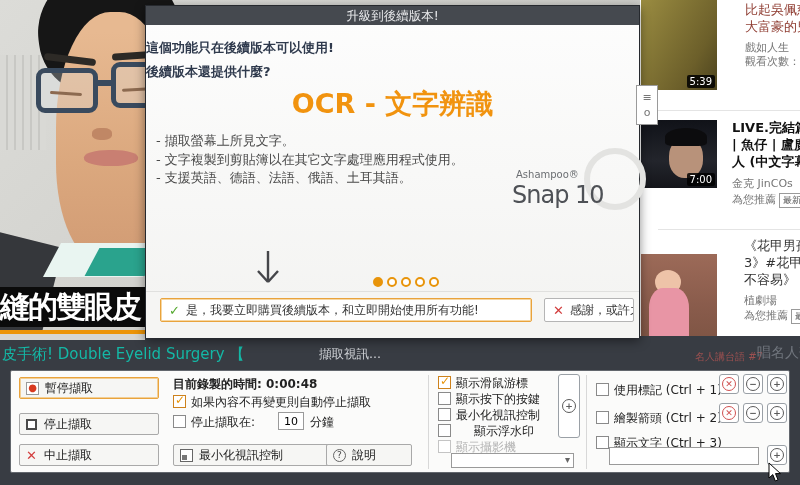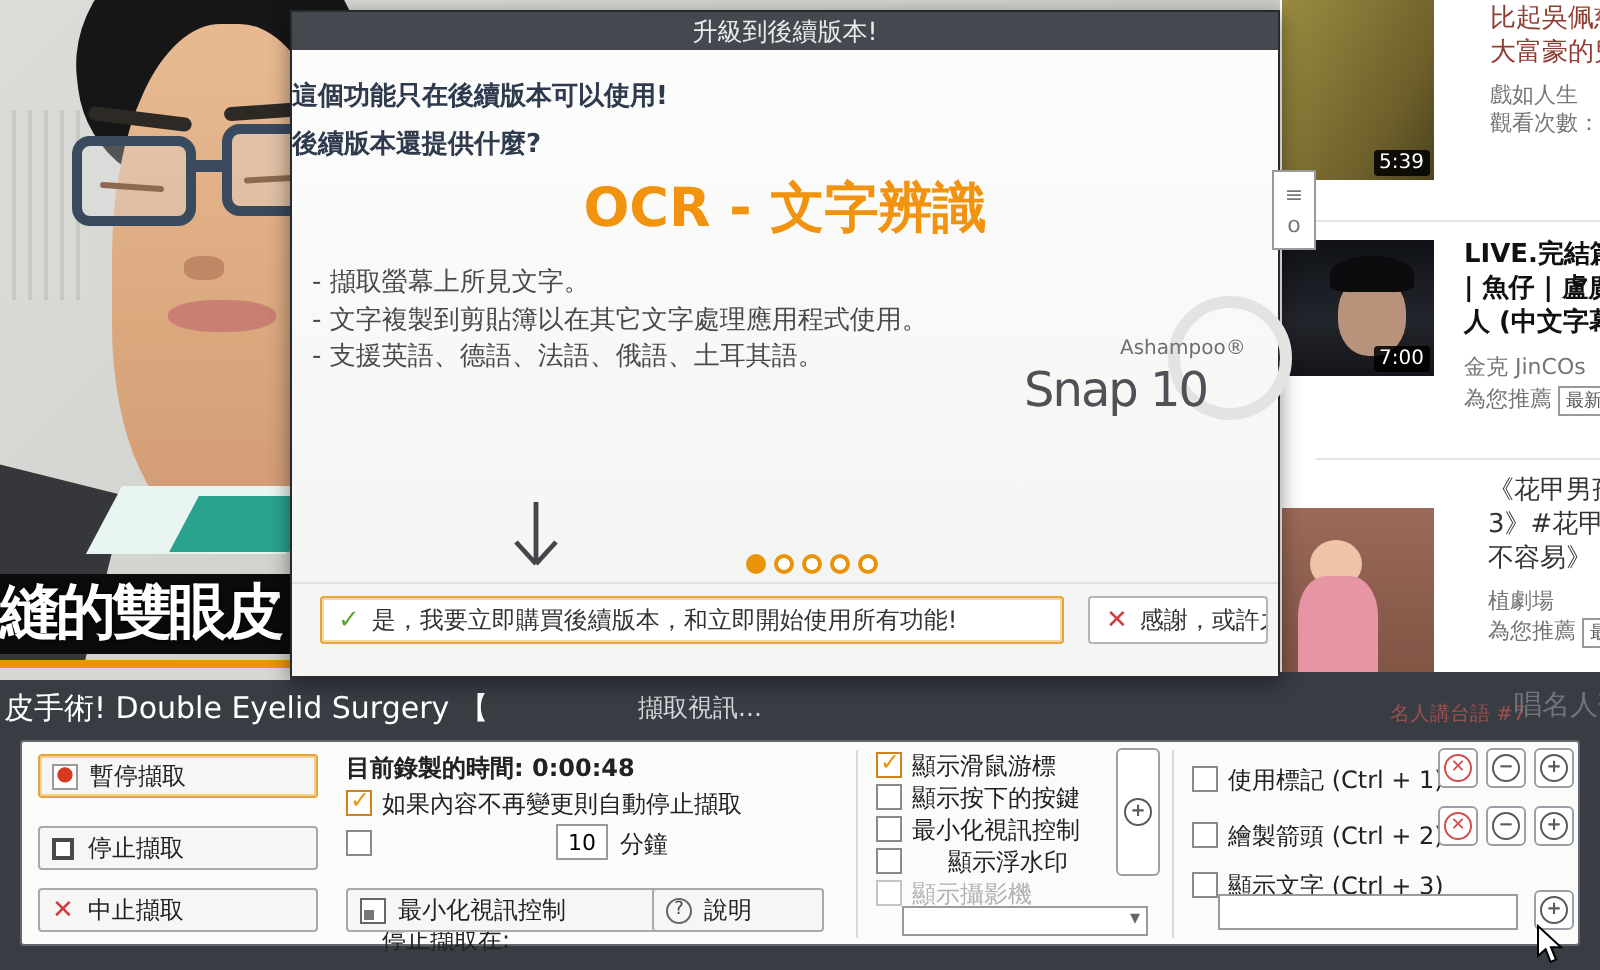--- a/index.html
+++ b/index.html
@@ -37,34 +37,34 @@
   .dimstrip{left:0;top:336px;width:800px;height:149px;background:#383c43;}
   .lightgap{left:0;top:334px;width:145px;height:6px;background:#d6d6d2;}
 
   
   .dialog{left:145px;top:5px;width:495px;height:333px;background:linear-gradient(#fdfdfd,#f3f3f1);border:1px solid #26292e;box-shadow:0 3px 10px rgba(0,0,0,.45);}
   .dlg-titlebar{left:0;top:0;width:100%;height:19px;background:#45494f;color:#e9eaec;font-size:12.5px;text-align:center;line-height:19px;}
   .dlg-headline{width:100%;font-size:13px;font-weight:bold;color:#2f3a4d;}
   .feature{width:100%;text-align:center;font-size:27px;font-weight:bold;color:#f1930f;}
   .bullet{left:10px;font-size:13px;color:#4a4a4a;white-space:nowrap;}
   .aperture{border:6px solid #e3e3e1;border-radius:50%;}
-  .brandname{font-size:10px;color:#6b6e72;margin-left:44px;}
+  .brandname{font-size:10px;color:#6b6e72;}
   .brandprod{font-size:24px;color:#4e5156;letter-spacing:-1px;}
   .dots i{display:inline-block;width:10px;height:10px;border:2px solid #e8940a;border-radius:50%;margin:0 2px;background:#fff;}
   .dots i.on{background:#e8940a;}
   .dlg-footer{left:0;top:285px;width:100%;height:47px;background:#f5f5f3;border-top:1px solid #e0e0de;}
   .btn{background:#fff;border:1px solid #b5b5b5;border-radius:2px;font-size:12px;color:#333;display:flex;align-items:center;padding:0 8px;white-space:nowrap;overflow:hidden;}
   .btn.orange{border-color:#e9a33c;box-shadow:0 0 0 1px #f6d7a3 inset;}
   .gcheck{color:#54a82e;font-weight:bold;margin-right:6px;font-size:13px;}
   .rcross{color:#d23c3c;font-weight:bold;margin-right:6px;font-size:13px;}
   .side-tab{left:636px;top:85px;width:22px;height:40px;background:#fff;border:1px solid #9a9a9a;color:#777;font-size:11px;text-align:center;line-height:1.4;padding-top:4px;}
 
   
   .panel-title{top:346px;left:0;width:700px;text-align:center;color:#d4d7db;font-size:12.5px;}
-  .dim-title{left:2px;top:345px;color:#ffffff;font-size:15px;white-space:nowrap;}
+  .dim-title{left:2px;top:345px;color:#14b8a6;font-size:15px;white-space:nowrap;}
   .dim-red{left:695px;top:350px;color:#9c5050;font-size:10px;white-space:nowrap;}
   .dim-gray{left:757px;top:344px;color:#70757d;font-size:14px;white-space:nowrap;}
   .panel{left:10px;top:370px;width:780px;height:103px;background:#fbfbfa;border:1px solid #63676d;border-radius:2px;}
   .pbtn{position:absolute;background:#f6f6f4;border:1px solid #a9a9a9;border-radius:2px;display:flex;align-items:center;padding:0 6px;font-size:12px;color:#222;white-space:nowrap;}
   .pbtn.hl{border-color:#e9a33c;box-shadow:0 0 0 1px #f2cf96 inset;}
   .ric{width:13px;height:13px;border:1px solid #9a9a9a;background:#fff;margin-right:6px;display:flex;align-items:center;justify-content:center;}
   .ric b{color:#d8391f;font-size:10px;line-height:10px;font-weight:normal;}
   .sic{width:11px;height:11px;border:2px solid #4a4a4a;background:#fff;margin-right:7px;}
   .xic{color:#d23c3c;font-weight:bold;margin-right:7px;font-size:13px;}
   .cb{position:absolute;width:13px;height:13px;border:1px solid #8a8a8a;background:#fff;}
@@ -176,21 +176,21 @@
     </div>
 
     <div class="lbl" style="left:162px;top:5px;font-weight:bold;">
       <span>目前錄製的時間:</span> <span>0:00:48</span>
     </div>
     <span class="cb on" style="left:162px;top:24px;">
         <b>✓</b>
       </span>
     <div class="lbl" style="left:180px;top:23px;">如果內容不再變更則自動停止擷取</div>
     <span class="cb" style="left:162px;top:44px;"></span>
-    <div class="lbl" style="left:180px;top:43px;margin-top:48px;">停止擷取在:</div>
+    <div class="lbl" style="left:180px;top:43px;">停止擷取在:</div>
     <input class="tin" style="left: 267px; top: 41px; width: 26px; height: 18px; text-align: center;" value="10">
     <div class="lbl" style="left:299px;top:43px;">分鐘</div>
     <div class="pbtn" style="left:162px;top:73px;width:159px;height:22px;">
       <span class="mic">
           <b></b>
         </span>
       <span>最小化視訊控制</span>
     </div>
     <div class="pbtn" style="left:315px;top:73px;width:86px;height:22px;">
       <span class="qic">?</span>

